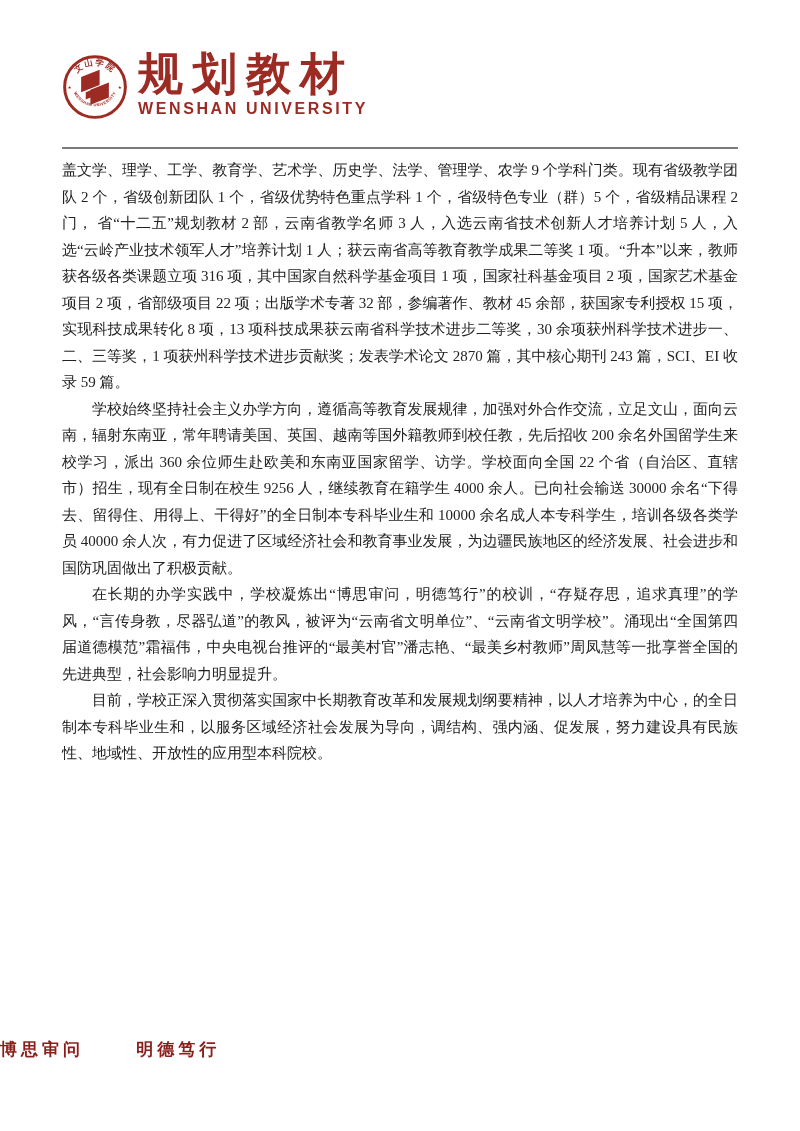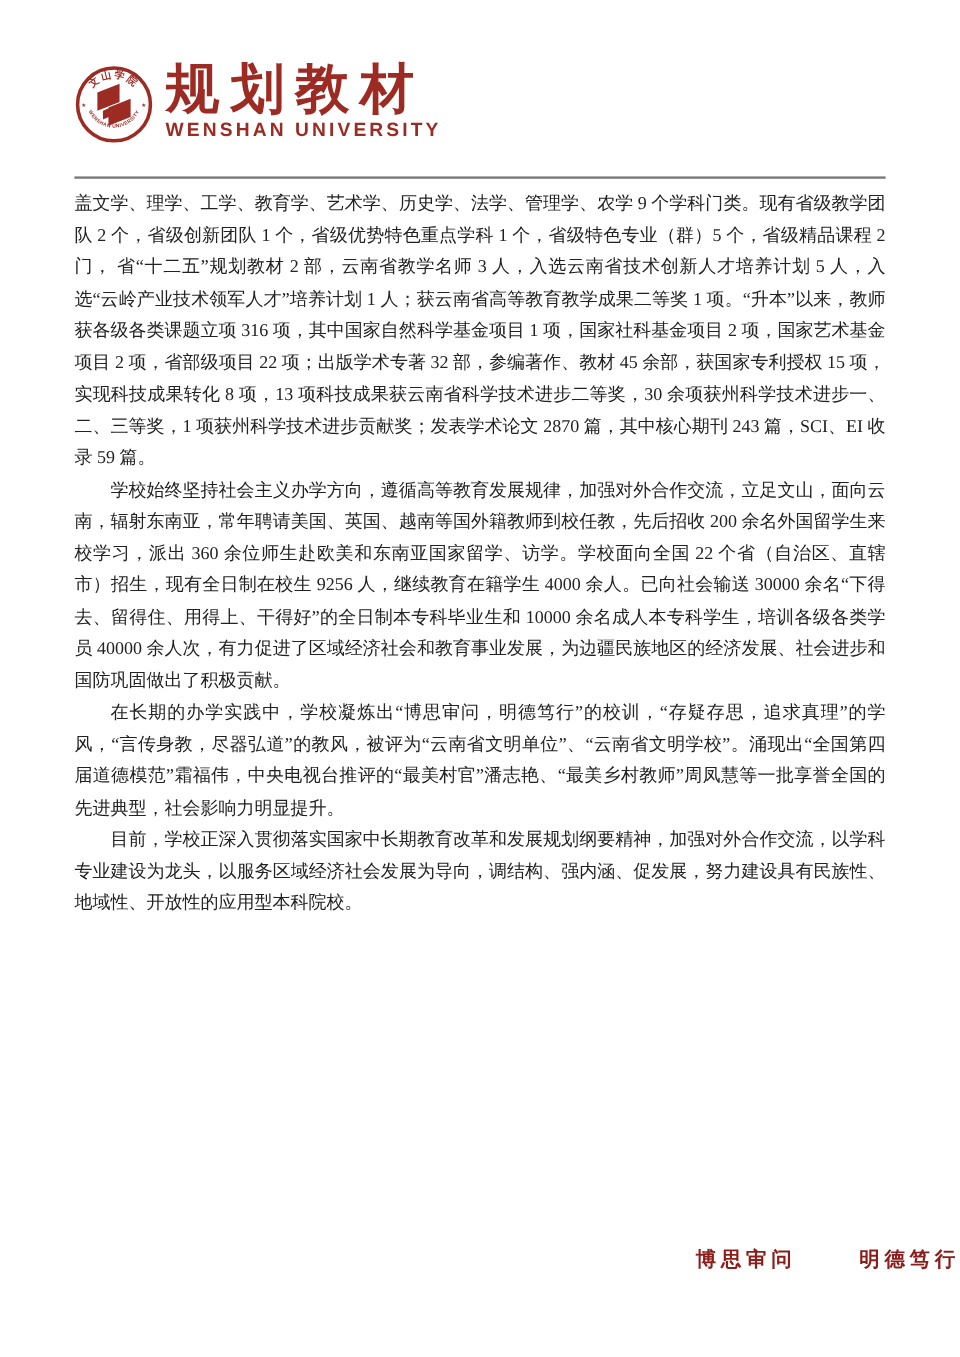--- a/index.html
+++ b/index.html
@@ -53,21 +53,21 @@
   .body-text {
     position: absolute; left: 62px; top: 157px; width: 676px;
     font-size: 15px; line-height: 26.5px; color: #222222;
     text-align: justify; text-justify: inter-ideograph;
   }
   .para { margin: 0; text-indent: 2em; }
   .para.no-indent { text-indent: 0; }
   
   .footer {
     position: absolute; left: 0; top: 1038px; width: 100%;
-    text-align: right; font-size: 17px; font-weight: bold;
+    text-align: left; font-size: 17px; font-weight: bold;
     color: #8b1e1b; letter-spacing: 4px;
   }
   .footer .motto + .motto { margin-left: 44px; }
 </style>
 </head>
 <body>
 
 <div class="page">
 
   <div class="header">
@@ -99,21 +99,21 @@
     </div>
 
   </div>
 
   <div class="rule"></div>
 
   <div class="body-text">
     <p class="para no-indent">盖文学、理学、工学、教育学、艺术学、历史学、法学、管理学、农学 9 个学科门类。现有省级教学团队 2 个，省级创新团队 1 个，省级优势特色重点学科 1 个，省级特色专业（群）5 个，省级精品课程 2 门， 省“十二五”规划教材 2 部，云南省教学名师 3 人，入选云南省技术创新人才培养计划 5 人，入选“云岭产业技术领军人才”培养计划 1 人；获云南省高等教育教学成果二等奖 1 项。“升本”以来，教师获各级各类课题立项 316 项，其中国家自然科学基金项目 1 项，国家社科基金项目 2 项，国家艺术基金项目 2 项，省部级项目 22 项；出版学术专著 32 部，参编著作、教材 45 余部，获国家专利授权 15 项，实现科技成果转化 8 项，13 项科技成果获云南省科学技术进步二等奖，30 余项获州科学技术进步一、二、三等奖，1 项获州科学技术进步贡献奖；发表学术论文 2870 篇，其中核心期刊 243 篇，SCI、EI 收录 59 篇。</p>
     <p class="para">学校始终坚持社会主义办学方向，遵循高等教育发展规律，加强对外合作交流，立足文山，面向云南，辐射东南亚，常年聘请美国、英国、越南等国外籍教师到校任教，先后招收 200 余名外国留学生来校学习，派出 360 余位师生赴欧美和东南亚国家留学、访学。学校面向全国 22 个省（自治区、直辖市）招生，现有全日制在校生 9256 人，继续教育在籍学生 4000 余人。已向社会输送 30000 余名“下得去、留得住、用得上、干得好”的全日制本专科毕业生和 10000 余名成人本专科学生，培训各级各类学员 40000 余人次，有力促进了区域经济社会和教育事业发展，为边疆民族地区的经济发展、社会进步和国防巩固做出了积极贡献。</p>
     <p class="para">在长期的办学实践中，学校凝炼出“博思审问，明德笃行”的校训，“存疑存思，追求真理”的学风，“言传身教，尽器弘道”的教风，被评为“云南省文明单位”、“云南省文明学校”。涌现出“全国第四届道德模范”霜福伟，中央电视台推评的“最美村官”潘志艳、“最美乡村教师”周凤慧等一批享誉全国的先进典型，社会影响力明显提升。</p>
-    <p class="para">目前，学校正深入贯彻落实国家中长期教育改革和发展规划纲要精神，加强对外合作交流，以学科专业建设为龙头，以服务区域经济社会发展为导向，调结构、强内涵、促发展，努力建设具有民族性、地域性、开放性的应用型本科院校。</p>
+    <p class="para">目前，学校正深入贯彻落实国家中长期教育改革和发展规划纲要精神，以人才培养为中心，的全日制本专科毕业生和，以服务区域经济社会发展为导向，调结构、强内涵、促发展，努力建设具有民族性、地域性、开放性的应用型本科院校。</p>
   </div>
 
   <div class="footer">
     <span class="motto">博思审问</span>
     <span class="motto">明德笃行</span>
   </div>
 
 </div>
 
 </body></html>

